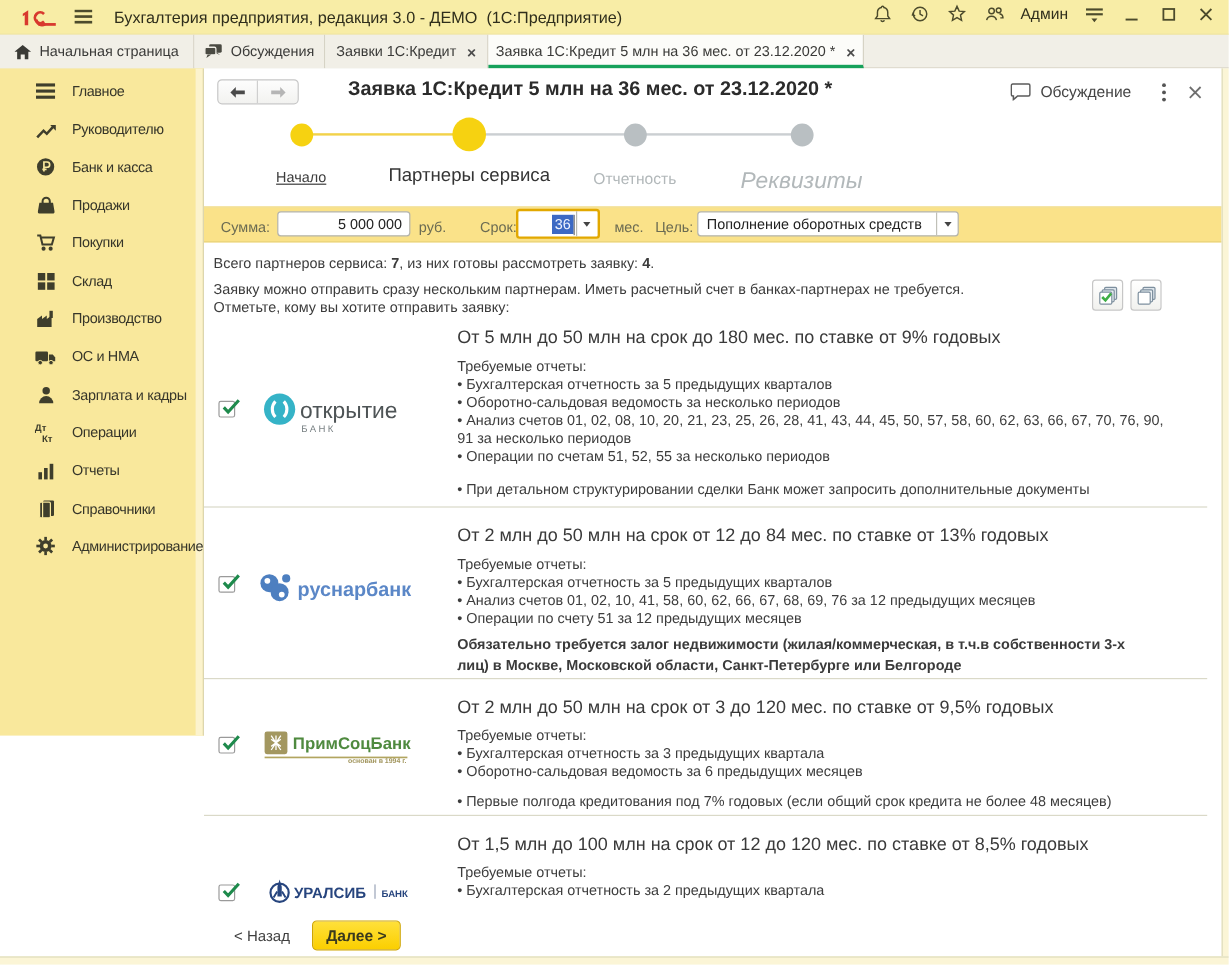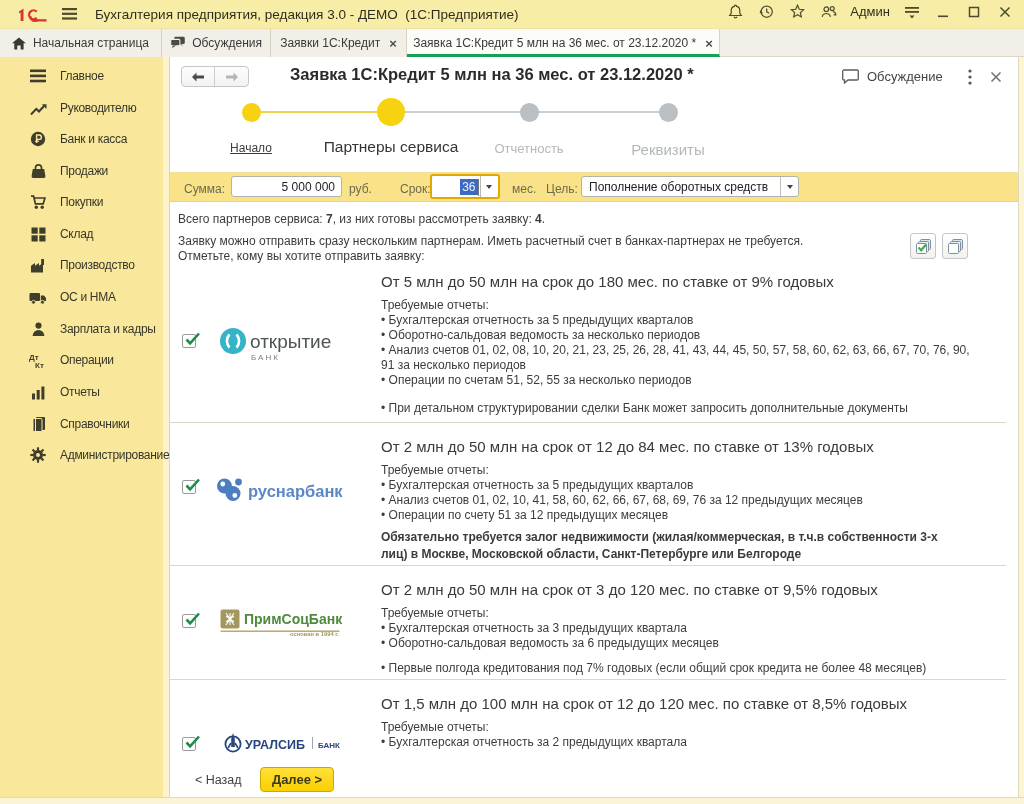--- a/index.html
+++ b/index.html
@@ -21,21 +21,21 @@
   .tab { height:28px; display:flex; align-items:center; justify-content:center; gap:7px; border-right:1px solid #d6d3c5; padding:0 12px; background:#f1efe7; font-size:12px; color:#3a3a38; white-space:nowrap; overflow:hidden;text-align:center; }
   .tab.t1 { width:162px; }
   .tab.t2 { width:109px; padding:0 8px; }
   .tab.t3 { width:136px; }
   .tab.t4 { width:313px; padding:0 8px; }
   .tab.active { background:#fcfcf9; border-bottom:3px solid #16a15a; padding-top:3px; }
   .tab-close { font-size:13px; color:#4c4c4c; font-weight:bold; margin-left:2px; }
 
   
   .workspace { position:absolute; left:0; top:57px; width:1024px; height:740px; }
-  .sidebar { position:absolute; left:0; top:0; width:170px; height:740px; background:#f9e89c; overflow:hidden; }
+  .sidebar { position:absolute; left:0; top:0; width:170px; height:556px; background:#f9e89c; overflow:hidden; }
   .sidebar-track { position:absolute; right:1px; top:0; width:6px; height:740px; background:#fcf3cd; }
   .sidebar-border { position:absolute; right:0; top:0; width:1px; height:740px; background:#ddd6ae; }
   .side-item { position:absolute; left:0; width:170px; height:26px; display:flex; align-items:center; cursor:pointer; }
   .side-ico { width:18px; height:18px; margin-left:29px; display:flex; align-items:center; justify-content:center; }
   .side-label { margin-left:13px; font-size:12px; letter-spacing:-0.3px; color:#37362a; white-space:nowrap; }
 
   .right-strip { position:absolute; right:0; top:0; width:6px; height:740px; background:#fbf5d6; border-left:1px solid #dedcbc; }
   .bottom-strip { position:absolute; left:0; top:797px; width:1024px; height:7px; background:#fbf5d6; border-top:1px solid #dedcbc; }
 
   
@@ -58,21 +58,21 @@
   .seg-todo2 { left:359px; width:139px; background:#cbcfd2; }
   .dot { position:absolute; border-radius:50%; }
   .dot.small { width:19px; height:19px; top:46px; }
   .dot.big { width:28px; height:28px; top:41px; }
   .dot.yellow { background:#f6d211; }
   .dot.gray { background:#b9bfc2; }
   .step-label { position:absolute; transform:translateX(-50%); white-space:nowrap; }
   .sl-0 { left:81px; top:84px; font-size:12px; color:#3c3c3c; text-decoration:underline; cursor:pointer; }
   .sl-1 { left:221px; top:81px; font-size:15.5px; color:#353535; }
   .sl-2 { left:359px; top:84px; font-size:13px; color:#b2b8ba; }
-  .sl-3 { left:498px; top:84px; font-size:15px; color:#b2b8ba; }
+  .sl-3 { left:498px; top:84px; font-size:19px; color:#b2b8ba;font-style:italic; }
 
   
   .formrow { position:absolute; left:0; top:115px; width:848px; height:30px; background:#fae289; border-top:1px solid #f0e09c; border-bottom:1px solid #e9d37b; }
   .flabel { position:absolute; top:9px; font-size:12px; color:#6b6b52; }
   .lab-sum { left:14px; } .lab-rub { left:179px; } .lab-srok { left:230px; } .lab-mes { left:342px; } .lab-cel { left:376px; }
   .inp { background:#fff; border:1px solid #b3b3ab; border-radius:3px; font-size:12px; color:#222; }
   .inp-amount { position:absolute; left:61px; top:3px; width:111px; height:21px; text-align:right; padding:0 6px; font-family:inherit; }
   .term-wrap { position:absolute; left:260px; top:1px; width:70px; height:25px; border:2px solid #e2a800; border-radius:3px; background:#fff; display:flex; }
   .term-text { width:49px; height:21px; display:flex; align-items:center; justify-content:flex-end; padding-right:1px; }
   .term-sel { background:#3c69c4; color:#eef3ff; font-size:12px; padding:1px 2px; }

